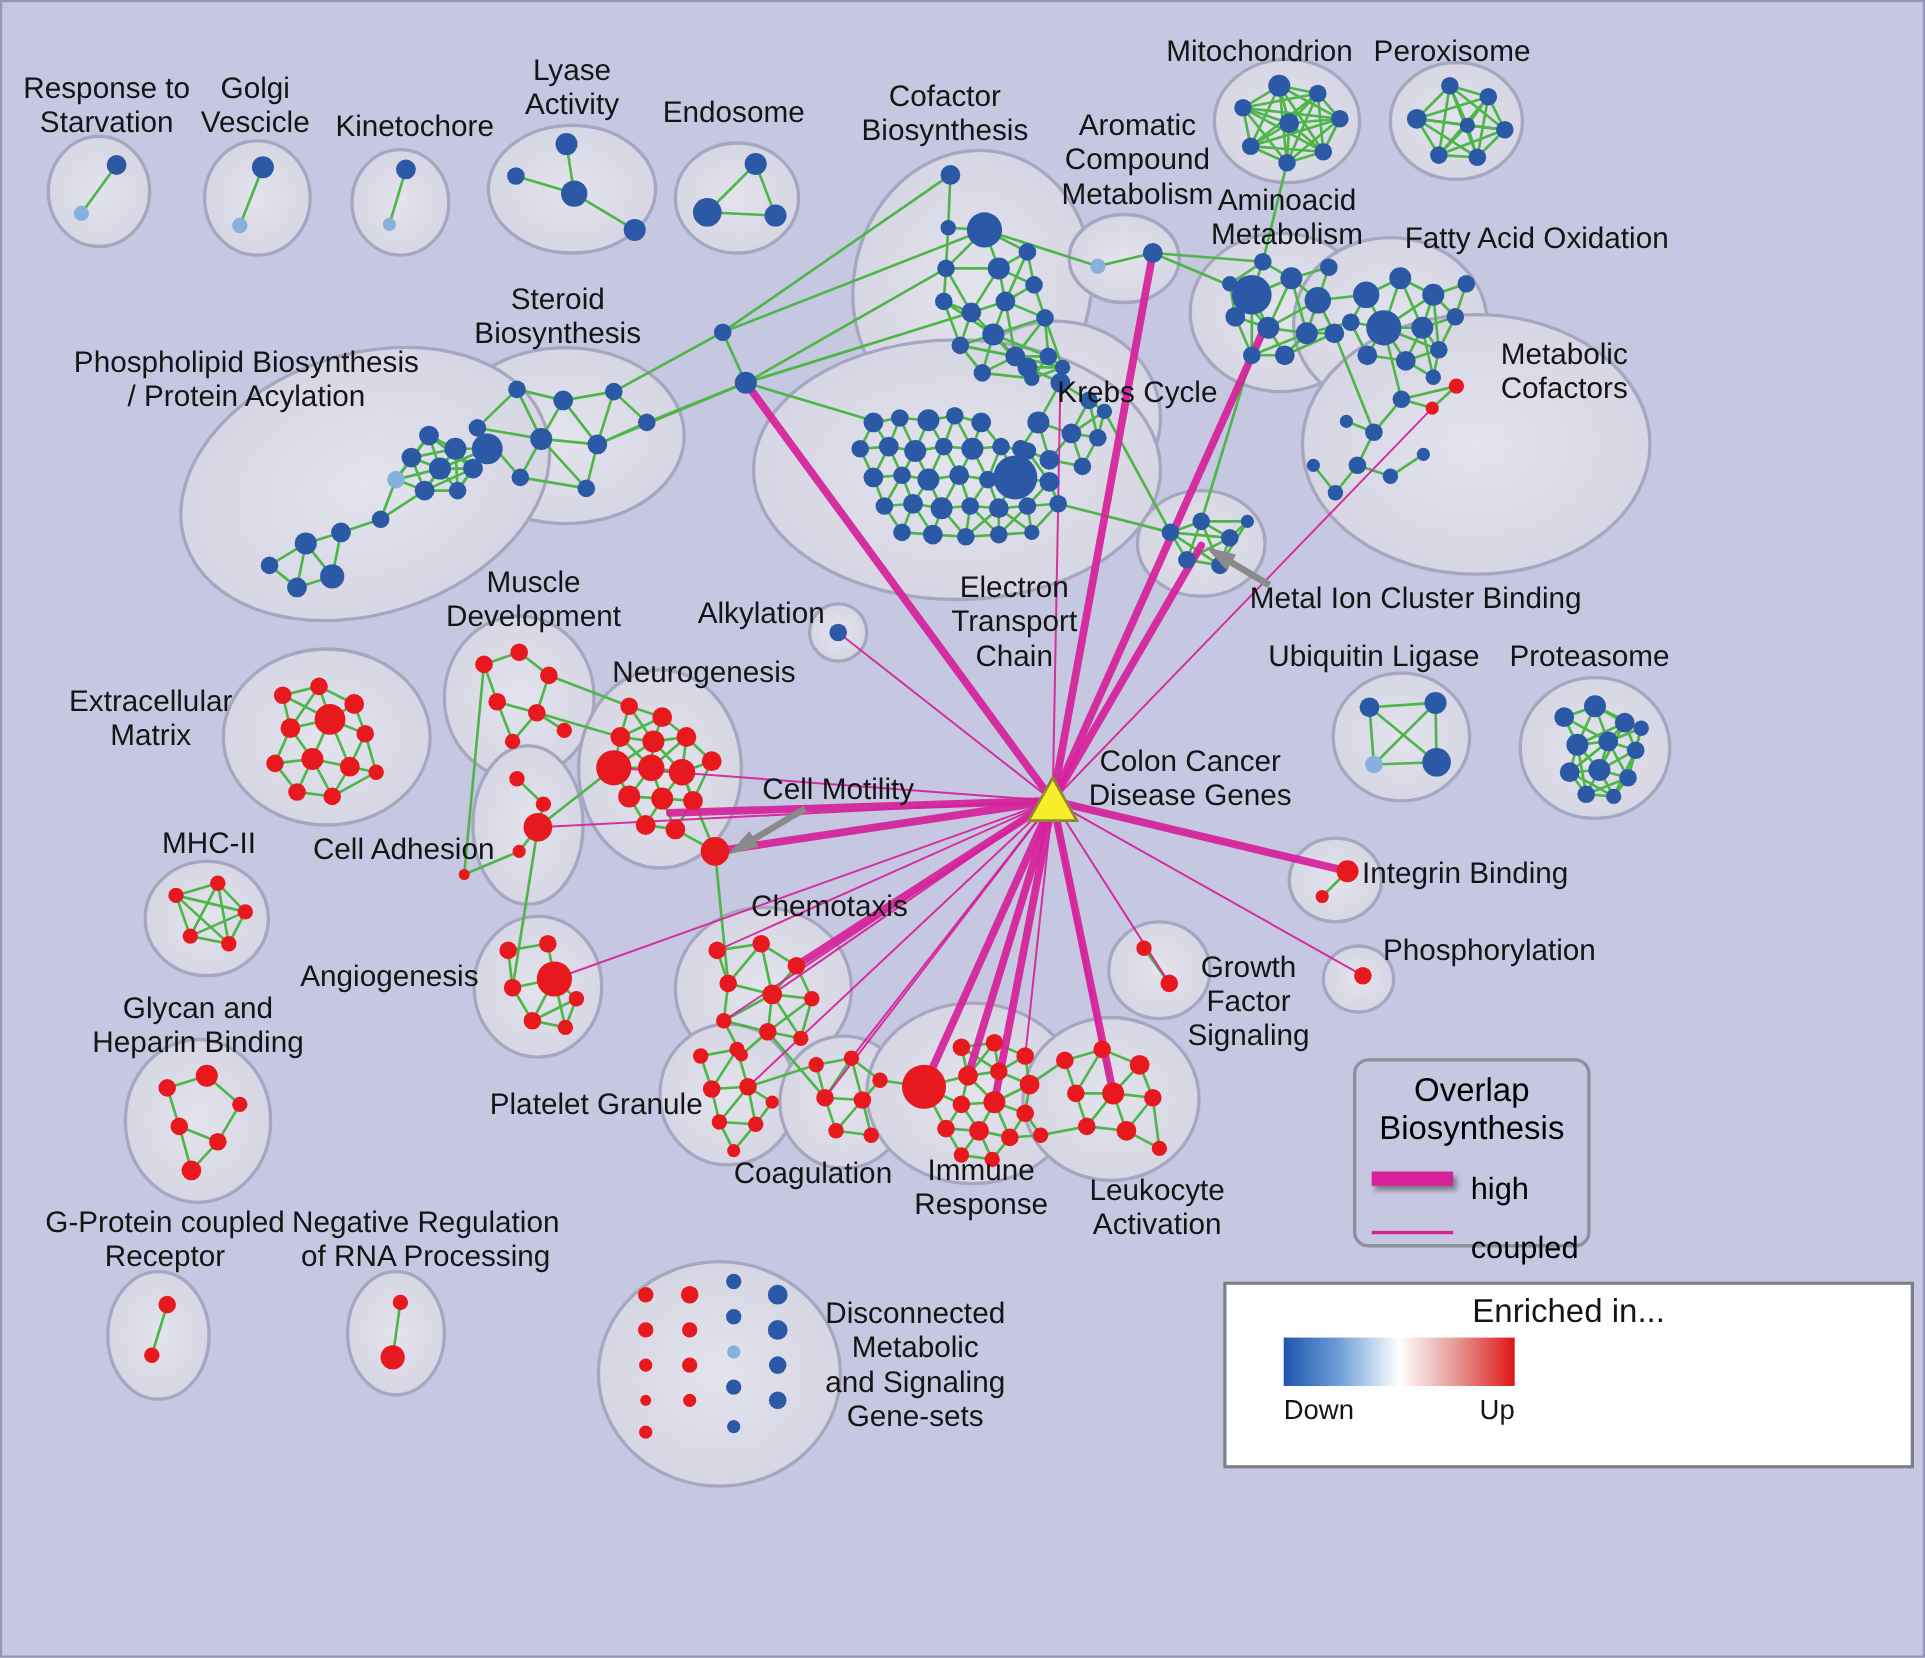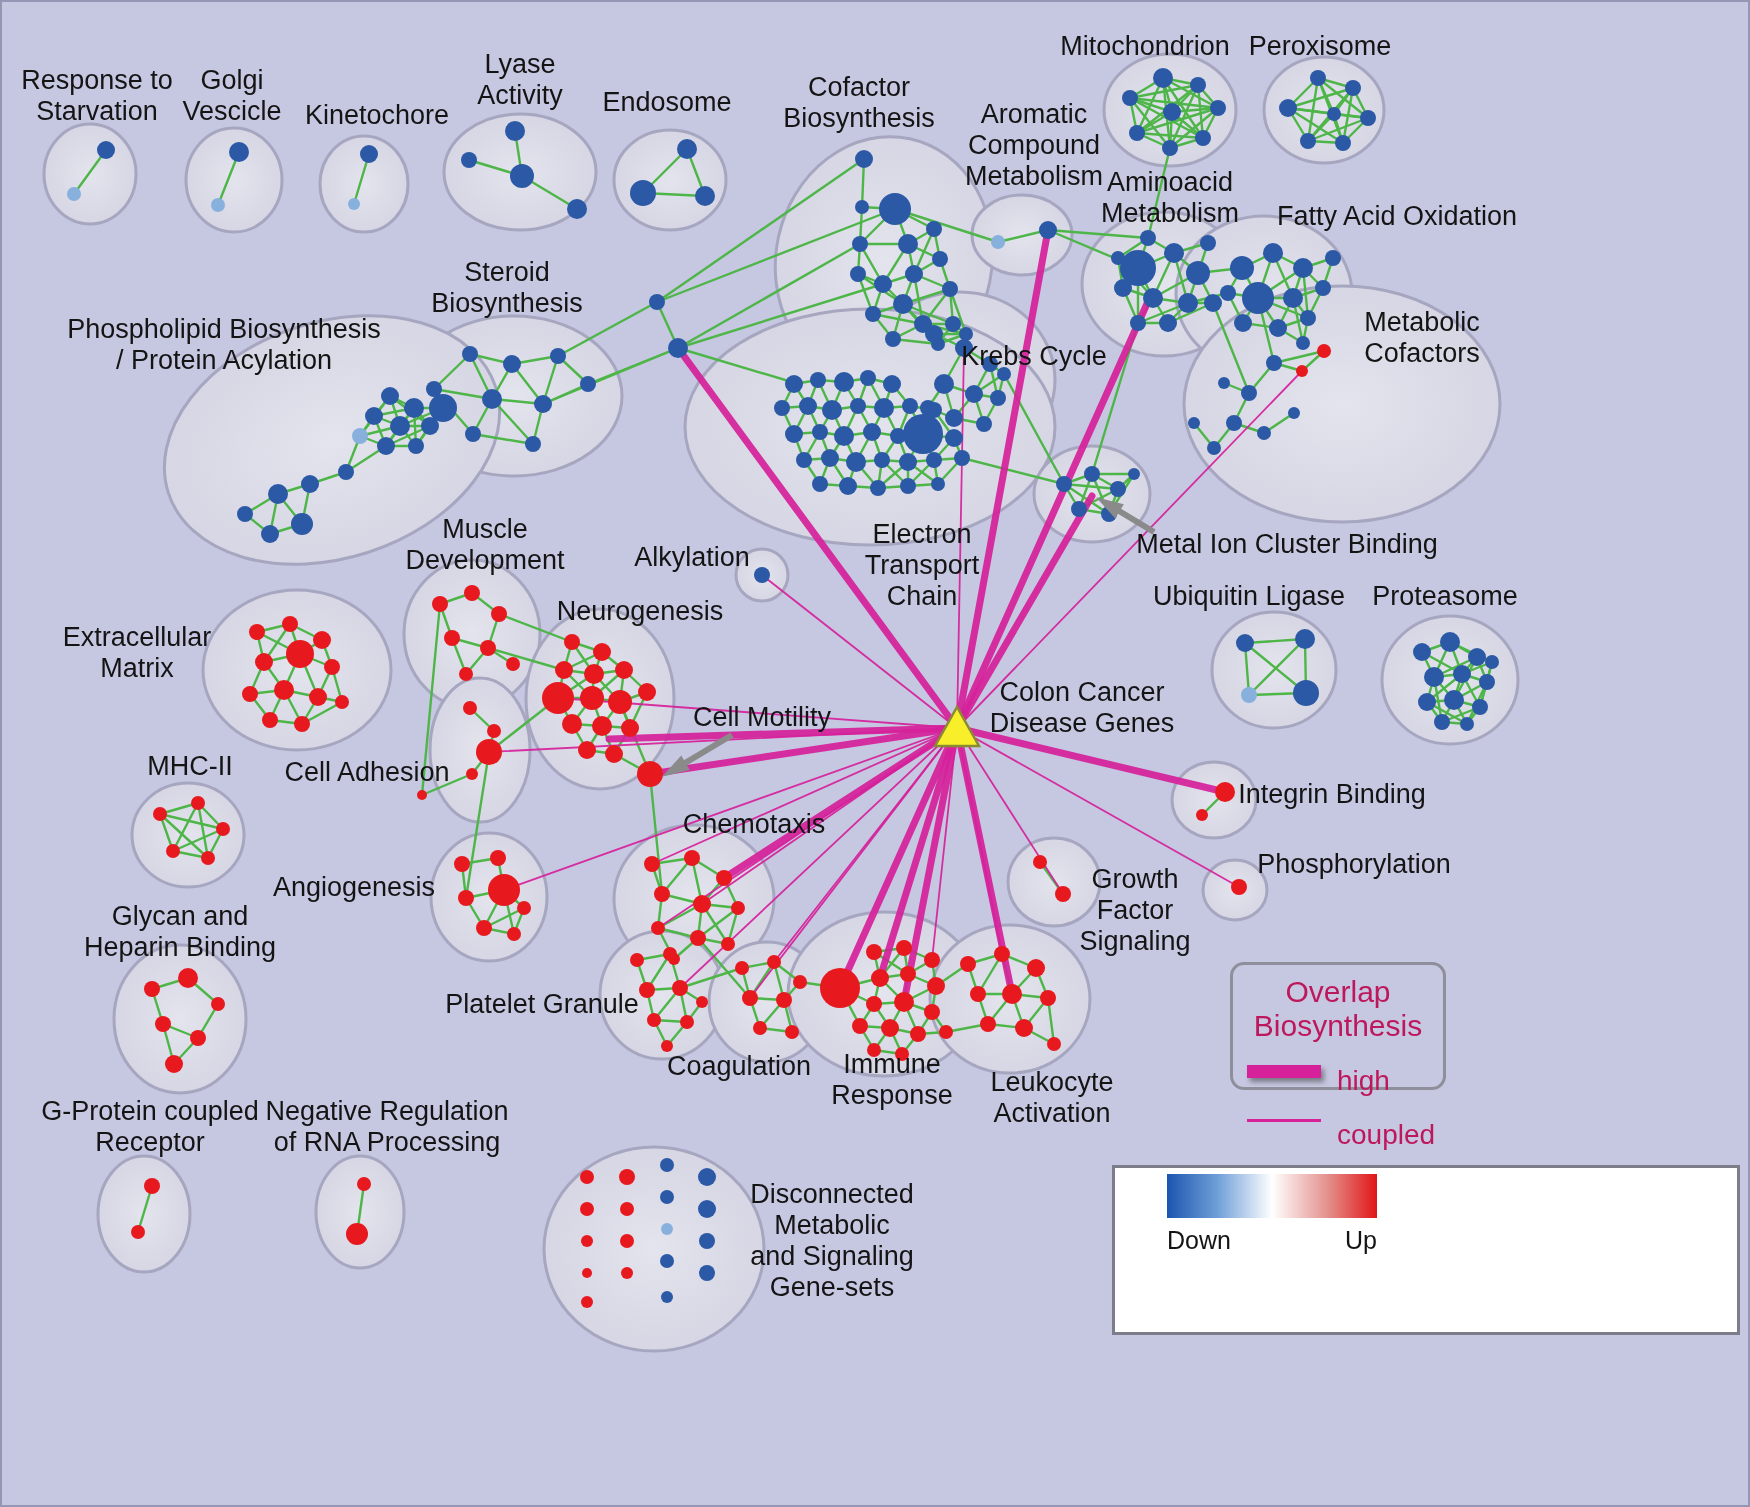--- a/index.html
+++ b/index.html
@@ -2,23 +2,23 @@
 <html><head>
 <meta charset="utf-8">
 <style>
   html,body{margin:0;padding:0;background:#b9bad6;}
   #figure{position:relative;width:1750px;height:1507px;background:#c6c7e1;
     border:2px solid #9596b4;box-sizing:border-box;overflow:hidden;
     font-family:"Liberation Sans",sans-serif;}
   #net{position:absolute;left:0;top:0;}
   #net text{font-family:"Liberation Sans",sans-serif;}
   
-  #legend-overlap{position:absolute;left:1228px;top:960px;width:216px;height:128px;
+  #legend-overlap{position:absolute;left:1228px;top:960px;width:216px;height:172px;
     border:3px solid #8f8f9b;border-radius:14px;box-sizing:border-box;
-    color:#be185d;}
+    color:#000000;}
   .lo-title{ text-align:center;font-size:30px;line-height:34px;margin-top:10px;}
   .lo-row{display:flex;align-items:flex-start;margin:22px 0 0 14px;}
   .bar-high{width:74px;height:13px;background:#d6219b;
     box-shadow:3px 4px 5px rgba(60,60,60,.55);display:inline-block;}
   .bar-moderate{width:74px;height:3px;background:#d6219b;display:inline-block;}
   .lo-label{font-size:28px;margin-left:16px;}
   
   #legend-enriched{position:absolute;left:1110px;top:1163px;width:628px;height:170px;
     background:#ffffff;border:3px solid #7d7d8a;box-sizing:border-box;color:#141414;}
   .le-title{text-align:center;font-size:30px;margin-top:8px;}
@@ -1088,20 +1088,21 @@
       <span class="bar-high"></span>
       <span class="lo-label">high</span>
     </div>
     <div class="lo-row">
       <span class="bar-moderate"></span>
       <span class="lo-label">coupled</span>
     </div>
   </div>
 
   <div id="legend-enriched">
+    <div class="le-title">Enriched in...</div>
     <div class="le-body">
       <div class="le-left">
         <div class="le-gradient"></div>
         <div class="le-ends">
           <span>Down</span>
           <span>Up</span>
         </div>
       </div>
     </div>
   </div>

